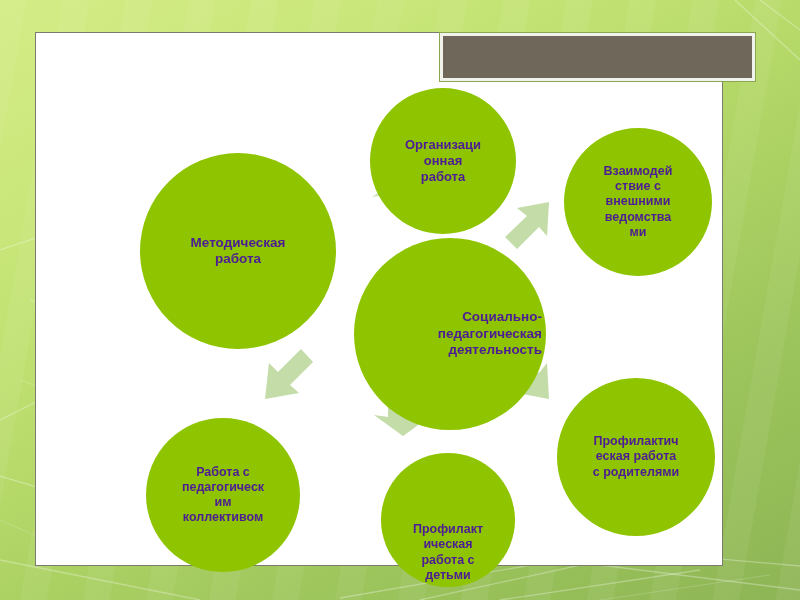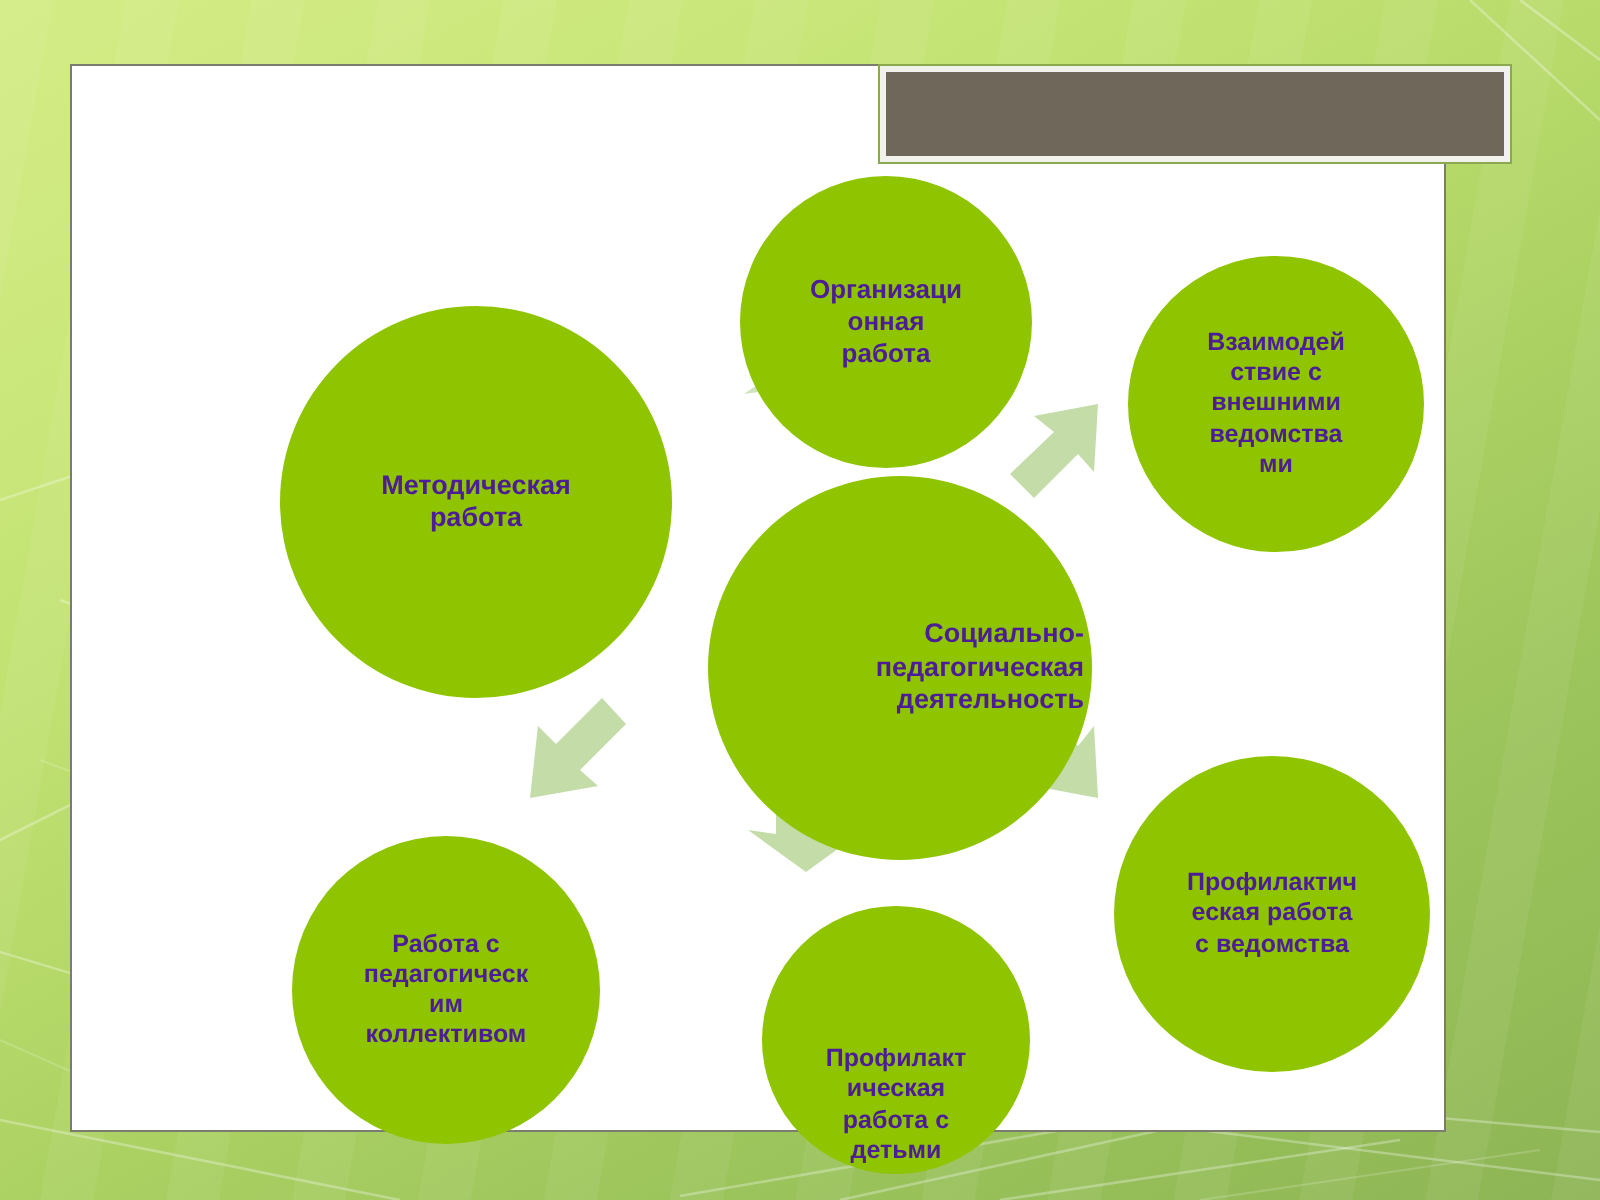--- a/index.html
+++ b/index.html
@@ -235,21 +235,21 @@
       <span>Взаимодей
 ствие с
 внешними
 ведомства
 ми</span>
     </div>
 
     <div class="circle circle-right-bottom">
       <span>Профилактич
 еская работа
-с ведомства</span>
+с родителями</span>
     </div>
 
     <div class="circle circle-bottom">
       <span>Профилакт
 ическая
 работа с
 детьми</span>
     </div>
 
     <div class="circle circle-left-bottom">

